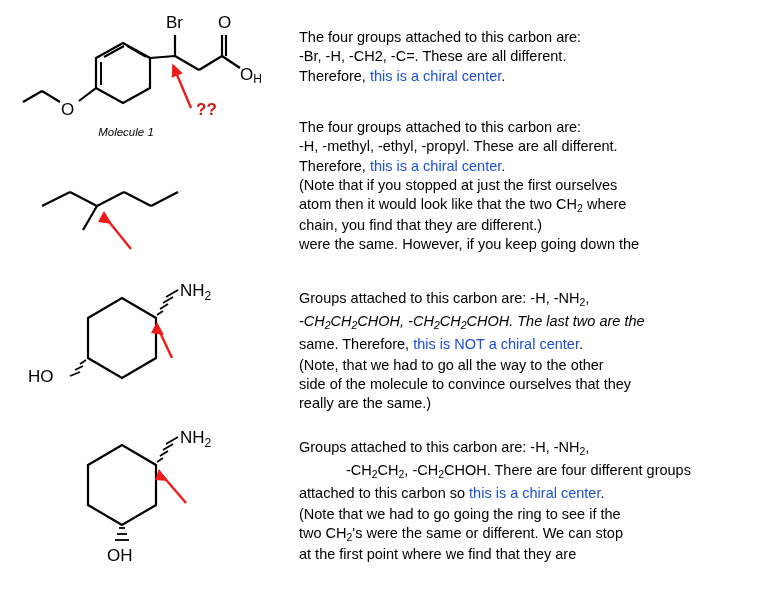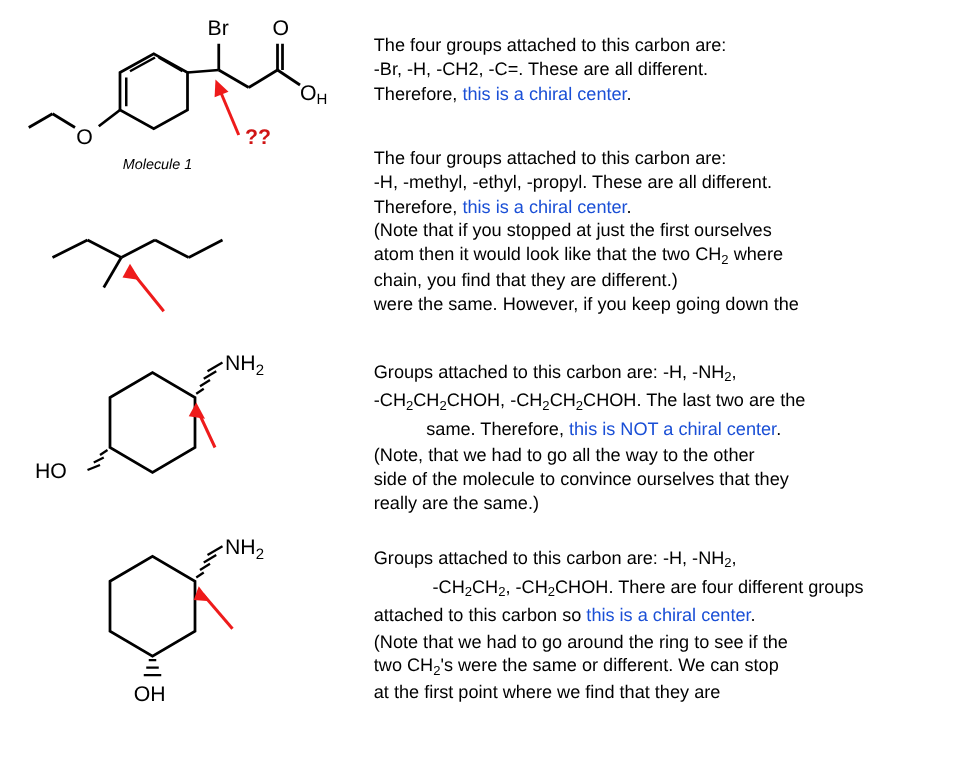--- a/index.html
+++ b/index.html
@@ -166,22 +166,22 @@
         <line x1="83" y1="88" x2="75" y2="92" stroke="#000" stroke-width="1.8"></line>
         <line x1="80" y1="94" x2="70" y2="98" stroke="#000" stroke-width="1.8"></line>
         <text class="atom" x="28" y="104">HO</text>
 
         <line x1="172" y1="80" x2="158" y2="50" stroke="#ee1b1b" stroke-width="2.4"></line>
         <polygon points="157,44 164,57 151,55" fill="#ee1b1b"></polygon>
       </svg>
     </div>
     <div class="text-col" style="top:11px;">
       <p><span>Groups attached to this carbon are:  -H, -NH</span><sub>2</sub><span>,</span></p>
-      <p style="line-height:1.55;"><span>-CH</span><sub>2</sub><span>CH</span><sub>2</sub><span>CHOH, -CH</span><sub>2</sub><span>CH</span><sub>2</sub><span>CHOH.  The last two are the</span></p>
-      <p style="line-height:1.5;margin-left:42px;"><span>same.  Therefore, </span><span class="blue">this is NOT a chiral center</span><span>.</span></p>
+      <p style="line-height:1.55;font-style:italic;"><span>-CH</span><sub>2</sub><span>CH</span><sub>2</sub><span>CHOH, -CH</span><sub>2</sub><span>CH</span><sub>2</sub><span>CHOH.  The last two are the</span></p>
+      <p style="line-height:1.5;"><span>same.  Therefore, </span><span class="blue">this is NOT a chiral center</span><span>.</span></p>
       <p>(Note, that we had to go all the way to the other</p>
       <p>side of the molecule to convince ourselves that they</p>
       <p>really are the same.)</p>
     </div>
   </div>
 
   <div class="row" style="top:425px;">
     <div class="struct-col">
       <svg width="288" height="160" viewBox="0 0 288 160">
 
@@ -199,19 +199,19 @@
         <text class="atom" x="107" y="136">OH</text>
 
         <line x1="186" y1="78" x2="162" y2="50" stroke="#ee1b1b" stroke-width="2.4"></line>
         <polygon points="159,44 168,56 155,55" fill="#ee1b1b"></polygon>
       </svg>
     </div>
     <div class="text-col" style="top:13px;">
       <p><span>Groups attached to this carbon are:  -H, -NH</span><sub>2</sub><span>,</span></p>
       <p style="line-height:1.55;margin-left:47px;"><span>-CH</span><sub>2</sub><span>CH</span><sub>2</sub><span>, -CH</span><sub>2</sub><span>CHOH.  There are four different groups</span></p>
       <p style="line-height:1.5;"><span>attached to this carbon so </span><span class="blue">this is a chiral center</span><span>.</span></p>
-      <p>(Note that we had to go around the ring to see if the</p>
+      <p>(Note that we had to go going the ring to see if the</p>
       <p><span>two CH</span><sub>2</sub><span>'s were the same or different.  We can stop</span></p>
       <p>at the first point where we find that they are</p>
     </div>
   </div>
 
 </div>
 
 </body></html>

